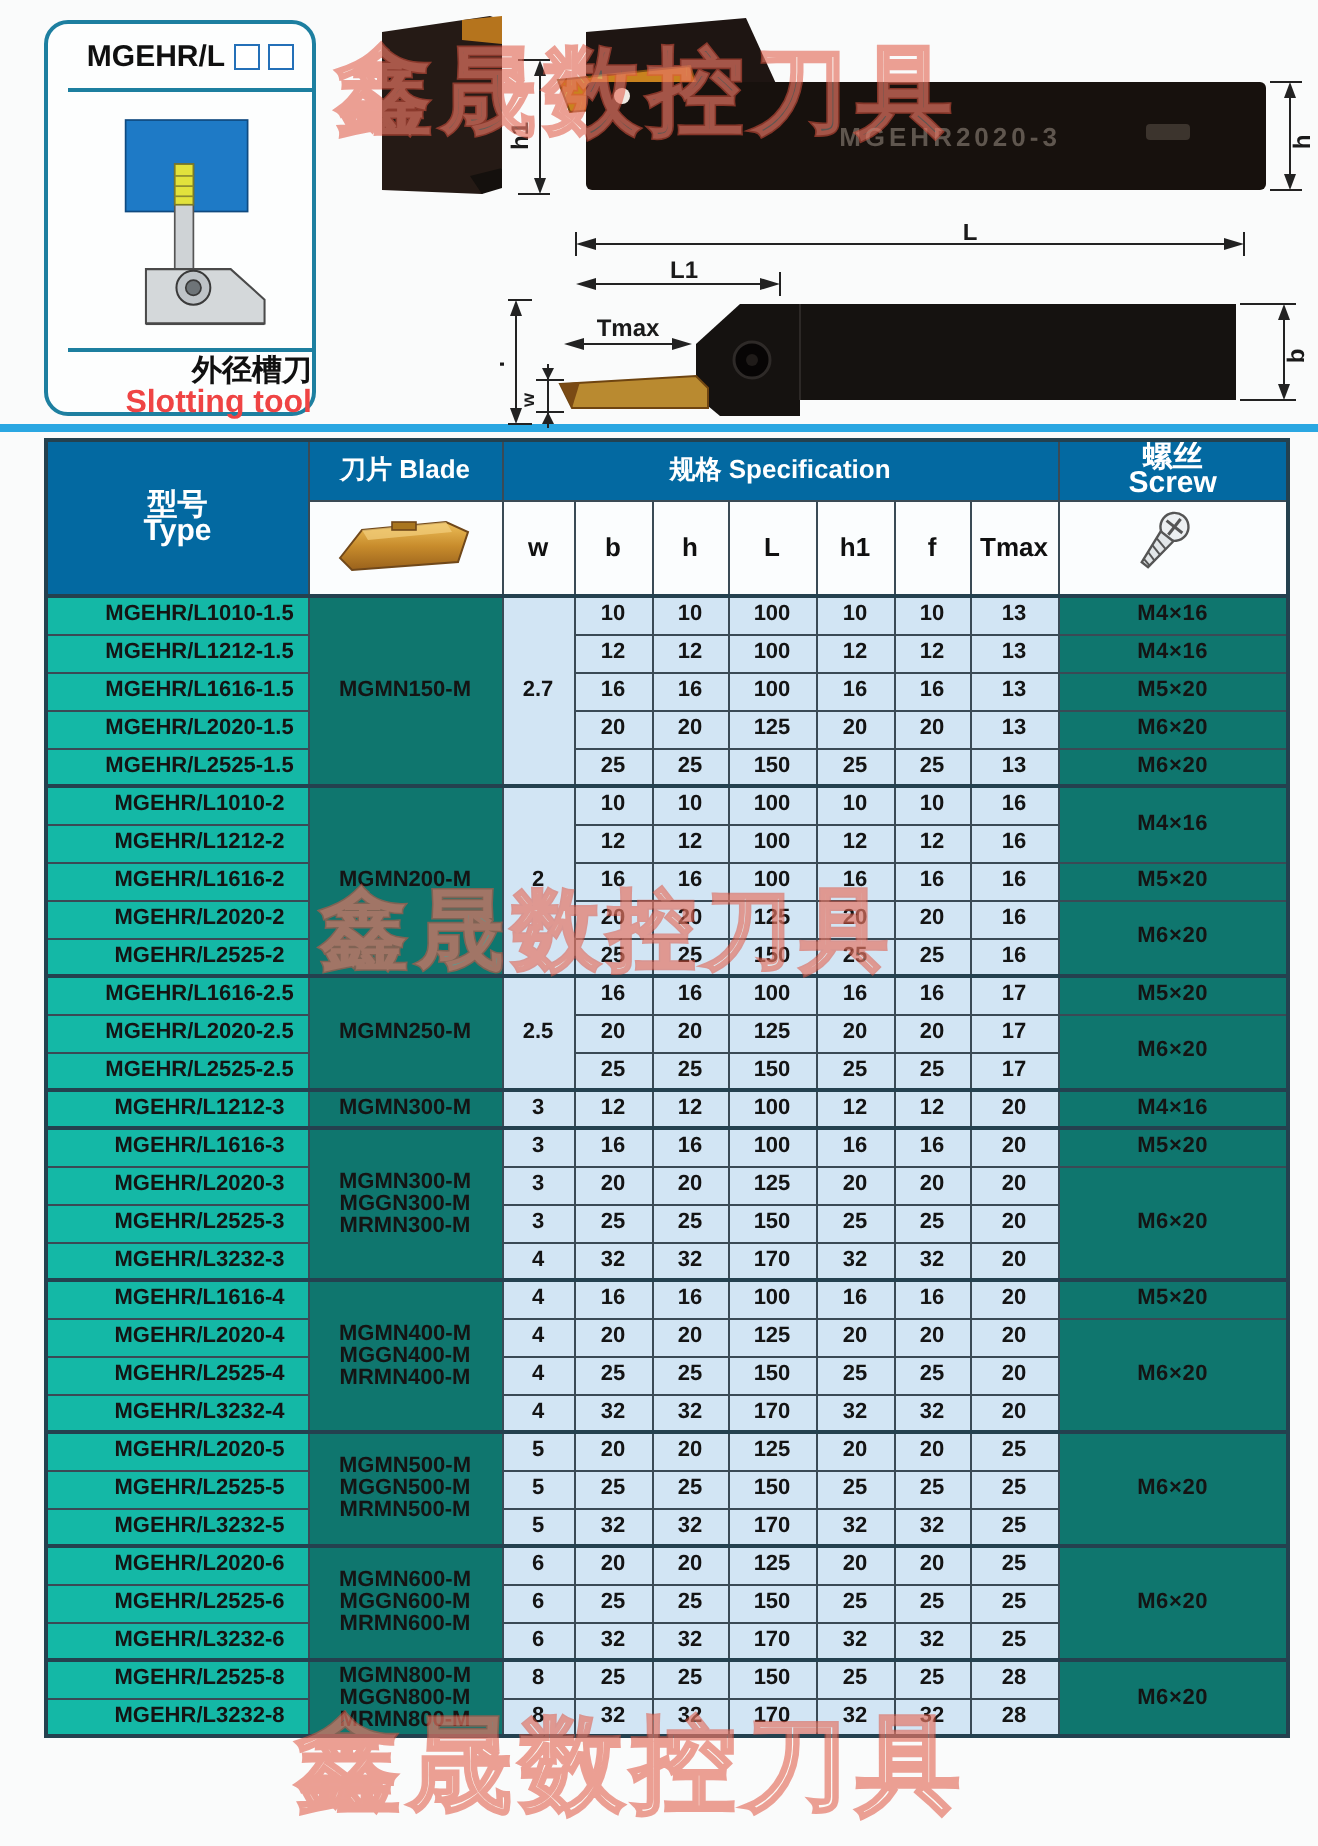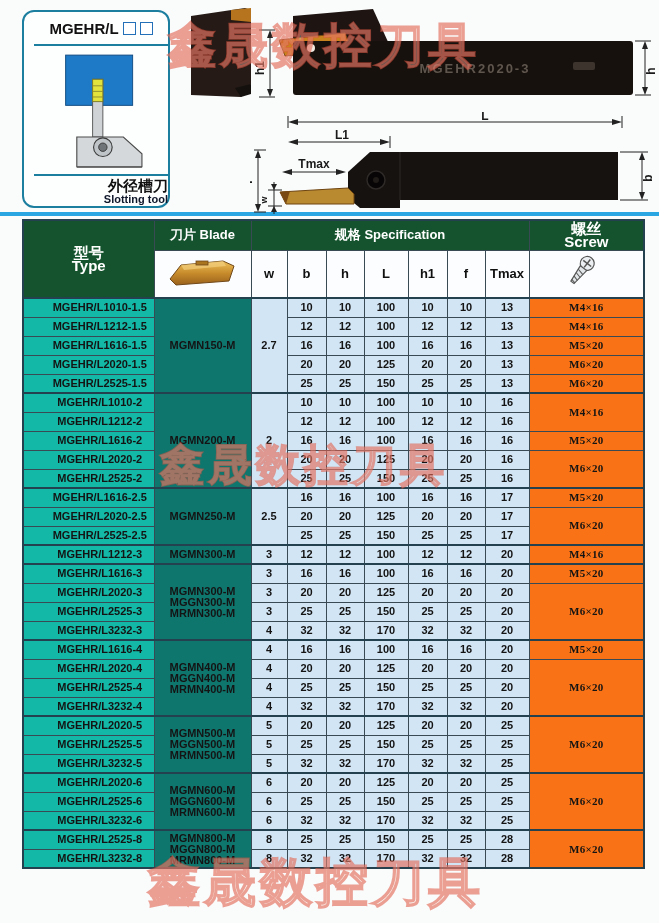--- a/index.html
+++ b/index.html
@@ -15,36 +15,36 @@
     font-weight:800;letter-spacing:4px;white-space:nowrap;
     color:rgba(255,252,242,0.30);
     -webkit-text-stroke:1.6px rgba(222,84,64,0.55);
   }
   .wm-top{left:168px;top:14px;font-size:48px;}
   .wm-mid{left:160px;top:436px;font-size:44px;}
   .wm-bot{left:148px;top:848px;font-size:52px;}
 
   
   .info-box{
-    position:absolute;left:22px;top:10px;width:148px;height:198px;
+    position:absolute;left:22px;top:10px;width:136px;height:198px;
     border:2.5px solid #1d7fa0;border-radius:12px;background:#fdfefe;
     box-sizing:border-box;z-index:5;padding-left:10px;
   }
   .info-title{
     height:32px;border-bottom:2px solid #1d7fa0;
     display:flex;align-items:center;justify-content:center;gap:4px;
     font-size:15px;font-weight:700;color:#101010;
   }
   .title-sq{display:inline-block;width:11px;height:11px;border:1.5px solid #2470b8;background:#fff;}
   .info-drawing{height:128px;display:flex;align-items:center;justify-content:center;}
   .info-caption{
     border-top:2px solid #1d7fa0;text-align:right;line-height:1.05;padding-top:2px;
   }
   .cap-cn{font-size:15px;font-weight:800;color:#101010;}
-  .cap-en{font-size:11px;font-weight:700;color:#0f172a;}
+  .cap-en{font-size:16px;font-weight:700;color:#ef4444;}
 
   
   .photo-svg{position:absolute;left:175px;top:0;z-index:2;}
   .dim-svg{position:absolute;left:250px;top:112px;z-index:2;}
   .dim-label{font-size:12px;font-weight:700;fill:#1a1a1a;}
   .dim-label-sm{font-size:9px;font-weight:700;fill:#1a1a1a;}
   .dline{stroke:#222;stroke-width:1;fill:none;}
 
   
   .blue-rule{position:absolute;left:0;top:212px;width:659px;height:4px;background:#2aa7e2;z-index:1;}
@@ -53,29 +53,29 @@
   .spec-table{
     position:absolute;left:22px;top:219px;width:621px;z-index:4;
     border-collapse:collapse;table-layout:fixed;
     font-family:"Liberation Sans", sans-serif;
   }
   .spec-table td,.spec-table th{
     border:1px solid #3a4a55;box-sizing:border-box;
     padding:0;overflow:hidden;
   }
   .spec-table{border:2px solid #24414f;}
-  .hdr-blue{background:#14532d;color:#ffffff;font-weight:700;text-align:center;}
+  .hdr-blue{background:#0369a1;color:#ffffff;font-weight:700;text-align:center;}
   .hdr-r1{height:30px;font-size:13px;}
   .hdr-2line{font-size:15px;line-height:13.5px;}
   .hdr-r2 td{height:48px;background:#fbfdfe;text-align:center;font-size:13px;font-weight:700;color:#101010;}
   tr.body-row td{height:19px;font-size:11px;font-weight:700;color:#141414;text-align:center;line-height:1;}
   td.type-cell{background:#14b8a6;text-align:left;padding-left:22px;font-size:10.5px;}
   td.w-cell,td.spec-cell{background:#d2e5f4;}
   td.blade-cell{background:#0f766e;text-align:center;font-size:10.5px;line-height:12.5px;}
-  td.screw-cell{background:#f97316;font-size:10.5px;letter-spacing:0.3px;font-family:Liberation Serif, serif;}
+  td.screw-cell{background:#0f766e;font-size:10.5px;letter-spacing:0.3px;}
   tr.g-start td{border-top:2px solid #24414f;}
 </style>
 </head>
 <body>
 
 <div class="watermark wm-top">鑫晟数控刀具</div>
 <div class="watermark wm-mid">鑫晟数控刀具</div>
 <div class="watermark wm-bot">鑫晟数控刀具</div>
 
 <div class="info-box">

